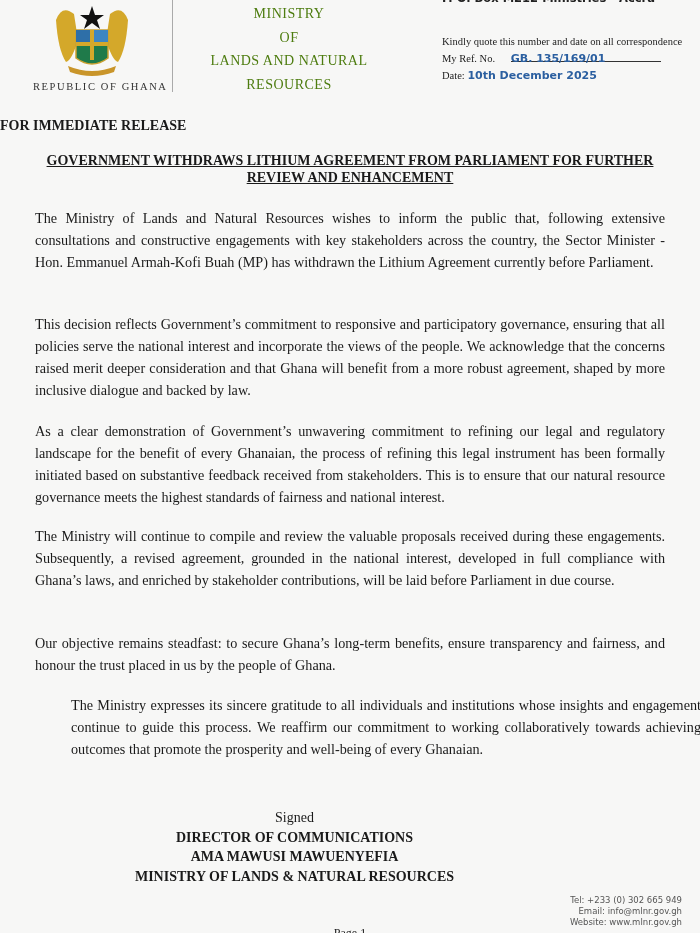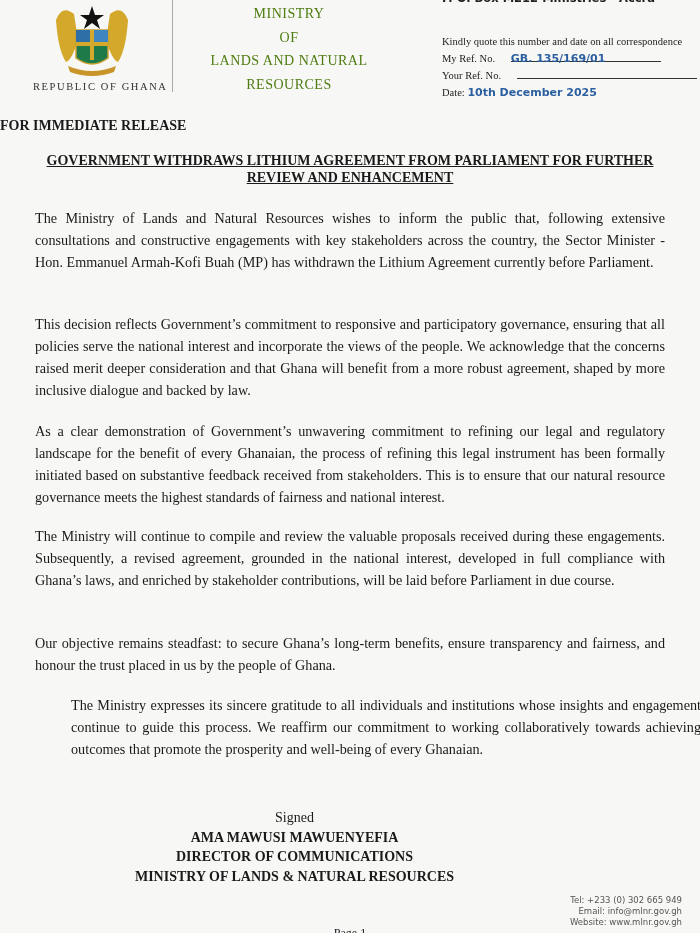--- a/index.html
+++ b/index.html
@@ -92,24 +92,20 @@
   <div class="addr">
     <div>P. O. Box M212 Ministries - Accra</div>
   </div>
   <div class="refs">
     <div class="line">Kindly quote this number and date on all correspondence</div>
     <div class="line">
       <span>My Ref. No.</span>
       <span class="blank" style="width:150px;"><span class="val">GB. 135/169/01</span></span>
     </div>
     <div class="line">
-      <span>Your Ref. No.</span>
-      <span class="blank" style="width:180px;"><span class="val"></span></span>
-    </div>
-    <div class="line">
       <span>Date:</span>
       <span class="val">10th December 2025</span>
     </div>
   </div>
 </div>
 
 <div class="immediate">FOR IMMEDIATE RELEASE</div>
 <div class="headline">GOVERNMENT WITHDRAWS LITHIUM AGREEMENT FROM PARLIAMENT FOR FURTHER REVIEW AND ENHANCEMENT</div>
 
 <div class="body-text" style="top:207px;">
@@ -126,22 +122,22 @@
   </div>
 <div class="body-text" style="top:632px;">
     <p>Our objective remains steadfast: to secure Ghana’s long-term benefits, ensure transparency and fairness, and honour the trust placed in us by the people of Ghana.</p>
   </div>
 <div class="body-text" style="top:694px;margin-left:36px;">
     <p>The Ministry expresses its sincere gratitude to all individuals and institutions whose insights and engagement continue to guide this process. We reaffirm our commitment to working collaboratively towards achieving outcomes that promote the prosperity and well-being of every Ghanaian.</p>
   </div>
 
 <div class="sign">
   <div>Signed</div>
+  <div class="b">DIRECTOR OF COMMUNICATIONS</div>
   <div class="b">AMA MAWUSI MAWUENYEFIA</div>
-  <div class="b">DIRECTOR OF COMMUNICATIONS</div>
   <div class="b">MINISTRY OF LANDS &amp; NATURAL RESOURCES</div>
 </div>
 
 <div class="contact">
   <div>Tel: +233 (0) 302 665 949</div>
   <div>Email: info@mlnr.gov.gh</div>
   <div>Website: www.mlnr.gov.gh</div>
 </div>
 
 <div class="pagenum">Page 1</div>

